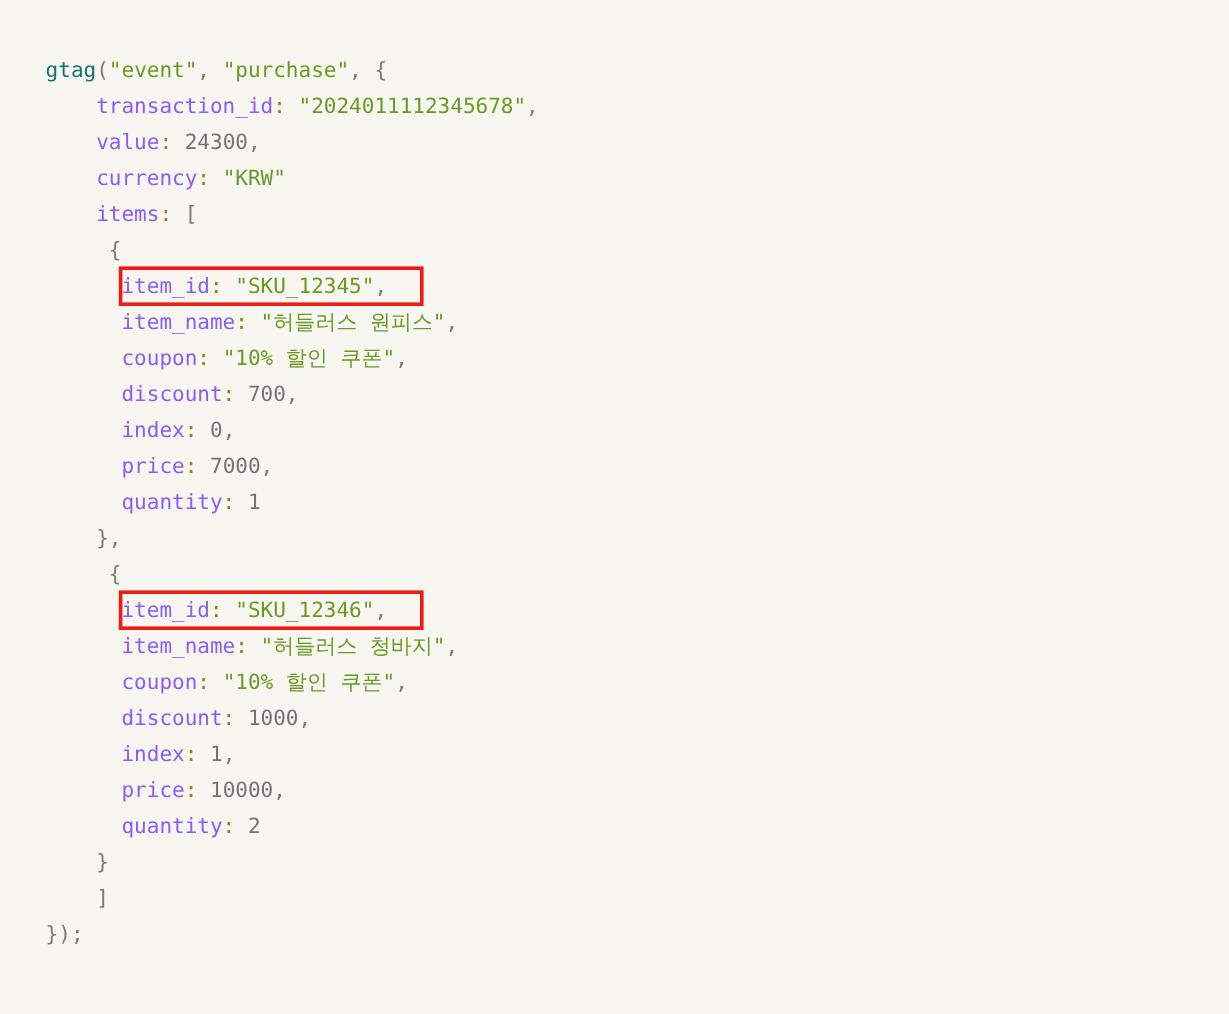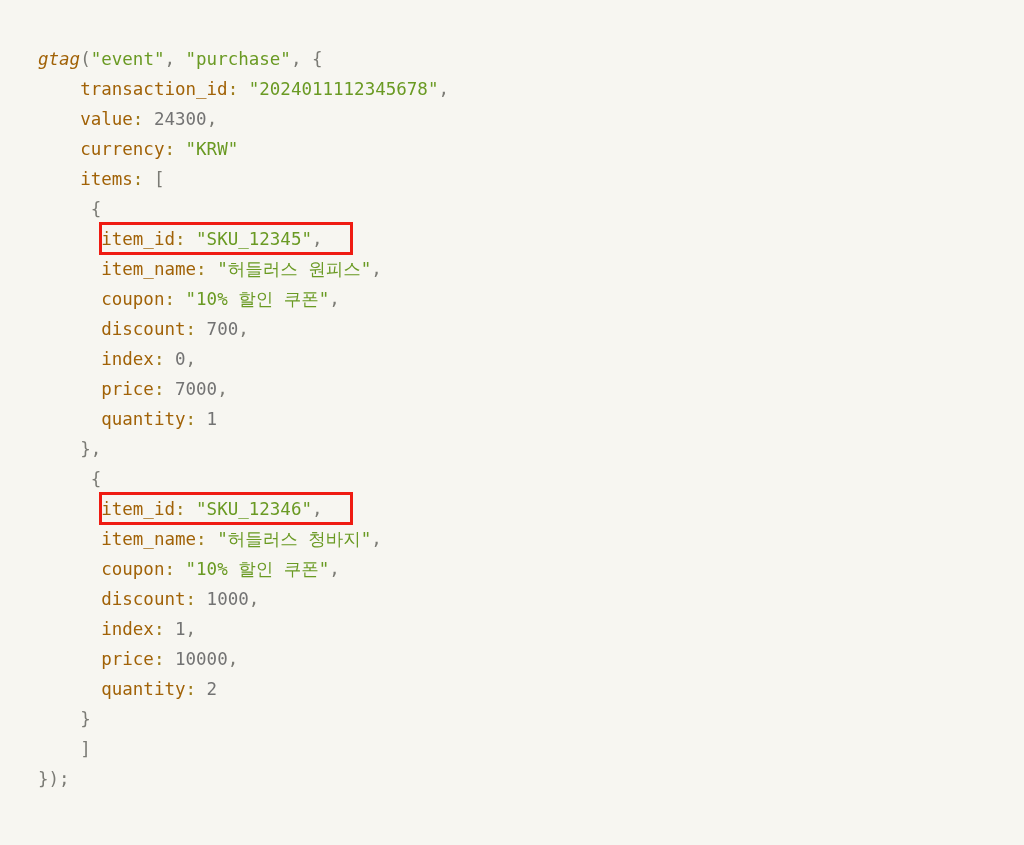--- a/index.html
+++ b/index.html
@@ -31,23 +31,23 @@
     white-space: pre;
     letter-spacing: 0px;
   }
 
   .code-line {
     height: 30px;
     white-space: pre;
   }
 
   
-  .tok-fn      { color: #a16207; font-style: italic; }
+  .tok-fn      { color: #0f766e; }
   .tok-punc    { color: #7b7b75; }
-  .tok-key     { color: #a16207; }
+  .tok-key     { color: #8b5cf6; }
   .tok-colon   { color: #9d7b1a; }
   .tok-str     { color: #6a9a23; }
   .tok-num     { color: #737373; }
 
   
   .hl-box {
     position: absolute;
     border: 3px solid #ef1b12;
     box-sizing: border-box;
     pointer-events: none;

